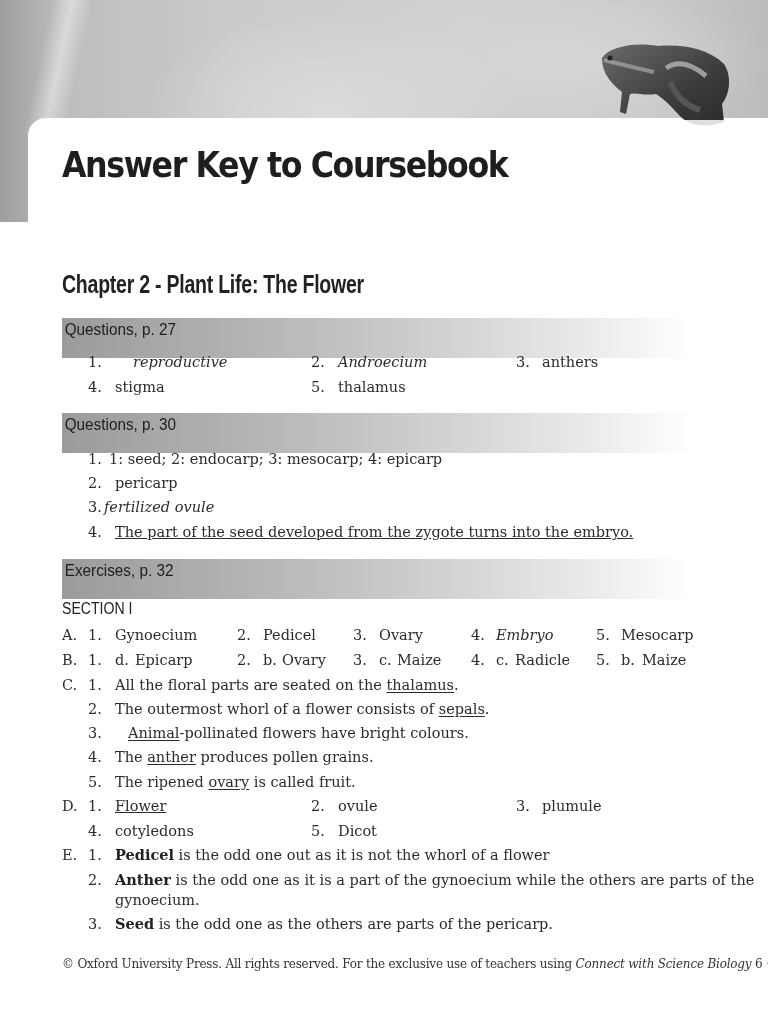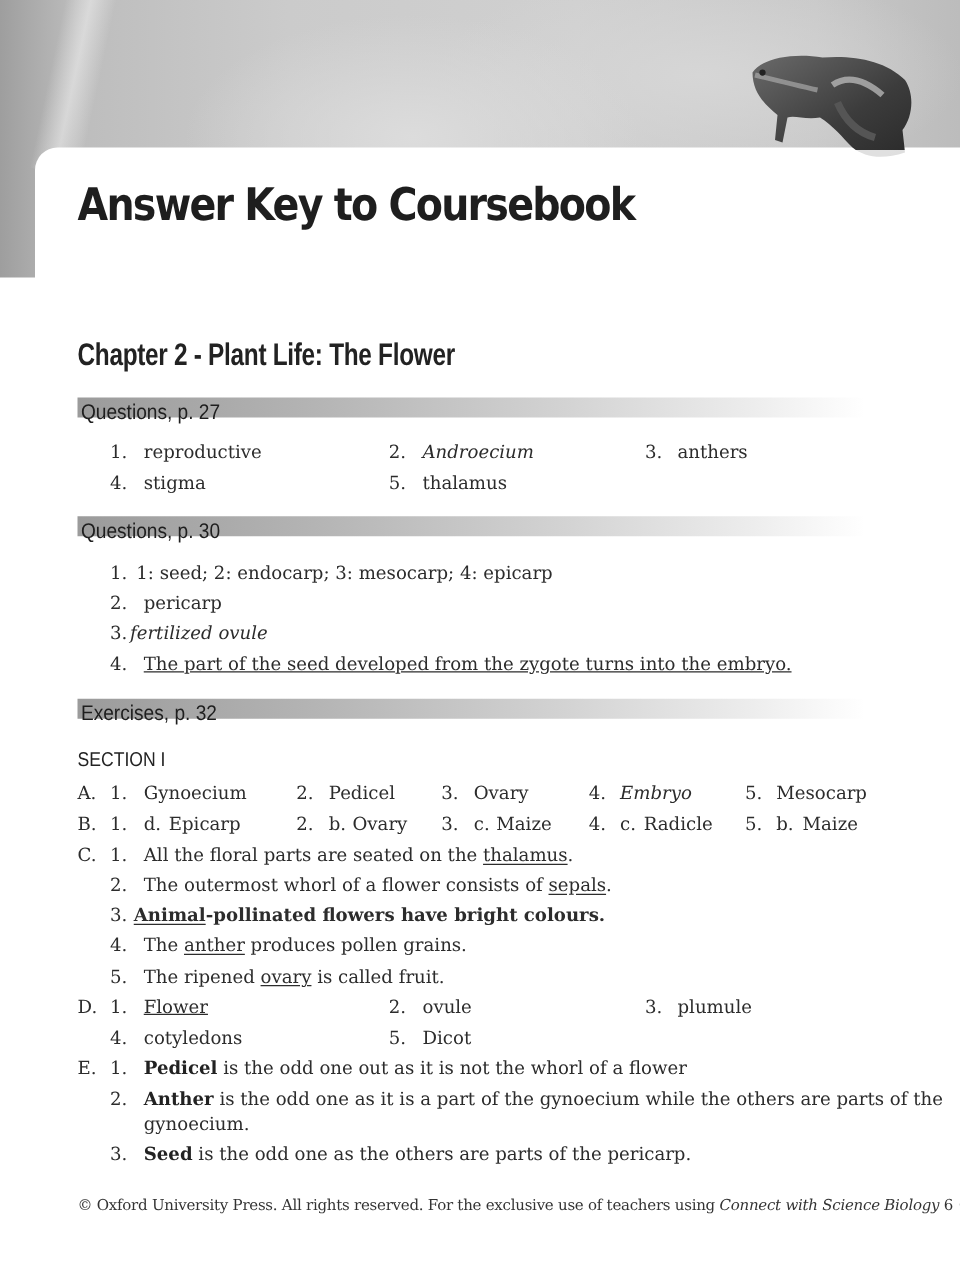--- a/index.html
+++ b/index.html
@@ -33,21 +33,21 @@
     font-weight: bold; font-size: 36px; letter-spacing: -1.6px; color: #1e1e1e;
     transform: scaleX(0.88); transform-origin: left top;
   }
   .chapter-title {
     position: absolute; left: 62px; top: 270px;
     font-family: "Liberation Sans", sans-serif; font-weight: bold;
     font-size: 25px; color: #222; letter-spacing: -0.3px;
     transform: scaleX(0.78); transform-origin: left top;
   }
   .section-bar {
-    position: absolute; left: 62px; width: 630px; height: 16px;
+    position: absolute; left: 62px; width: 630px; height: 40px;
     background: linear-gradient(90deg, #9b9b9b 0%, #b4b4b4 30%, #d3d3d3 62%, #ececec 85%, #ffffff 100%);
   }
   .section-bar span {
     display: inline-block; padding-left: 3px; line-height: 24px;
     font-family: "Liberation Sans", sans-serif; font-size: 17px; color: #1e1e1e;
     transform: scaleX(0.9); transform-origin: left center;
   }
   .row { position: absolute; font-size: 14.5px; line-height: 20px; white-space: nowrap; color: #2c2c2c; }
   .row .num { position: absolute; }
   .row .txt { position: absolute; }
@@ -90,21 +90,21 @@
 
 <div class="main-title">Answer Key to Coursebook</div>
 
 <div class="chapter-title">Chapter 2 - Plant Life: The Flower</div>
 
 <div class="section-bar" style="top:318px;">
   <span>Questions, p. 27</span>
 </div>
 <div class="row" style="top:352px;left:88px;">
   <span class="num" style="left:0;">1.</span>
-  <span class="txt" style="left:27px;">reproductive</span>
+  <span class="txt" style="left:45px;font-style:italic;">reproductive</span>
 </div>
 <div class="row" style="top:352px;left:311px;">
   <span class="num" style="left:0;">2.</span>
   <span class="txt" style="left:27px;font-style:italic;">Androecium</span>
 </div>
 <div class="row" style="top:352px;left:516px;">
   <span class="num" style="left:0;">3.</span>
   <span class="txt" style="left:26px;">anthers</span>
 </div>
 <div class="row" style="top:377px;left:88px;">
@@ -178,21 +178,21 @@
   <span class="num" style="left:0;">C.</span>
   <span class="num" style="left:26px;">1.</span>
   <span class="txt" style="left:53px;"><span>All the floral parts are seated on the </span><u>thalamus</u><span>.</span></span>
 </div>
 <div class="row" style="top:699px;left:88px;">
   <span class="num" style="left:0;">2.</span>
   <span class="txt" style="left:27px;"><span>The outermost whorl of a flower consists of </span><u>sepals</u><span>.</span></span>
 </div>
 <div class="row" style="top:723px;left:88px;">
   <span class="num" style="left:0;">3.</span>
-  <span class="txt" style="left:19px;font-weight:bold;"><span></span><u>Animal</u><span>-pollinated flowers have bright colours.</span></span>
+  <span class="txt" style="left:40px;"><span></span><u>Animal</u><span>-pollinated flowers have bright colours.</span></span>
 </div>
 <div class="row" style="top:747px;left:88px;">
   <span class="num" style="left:0;">4.</span>
   <span class="txt" style="left:27px;"><span>The </span><u>anther</u><span> produces pollen grains.</span></span>
 </div>
 <div class="row" style="top:772px;left:88px;">
   <span class="num" style="left:0;">5.</span>
   <span class="txt" style="left:27px;"><span>The ripened </span><u>ovary</u><span> is called fruit.</span></span>
 </div>
 

